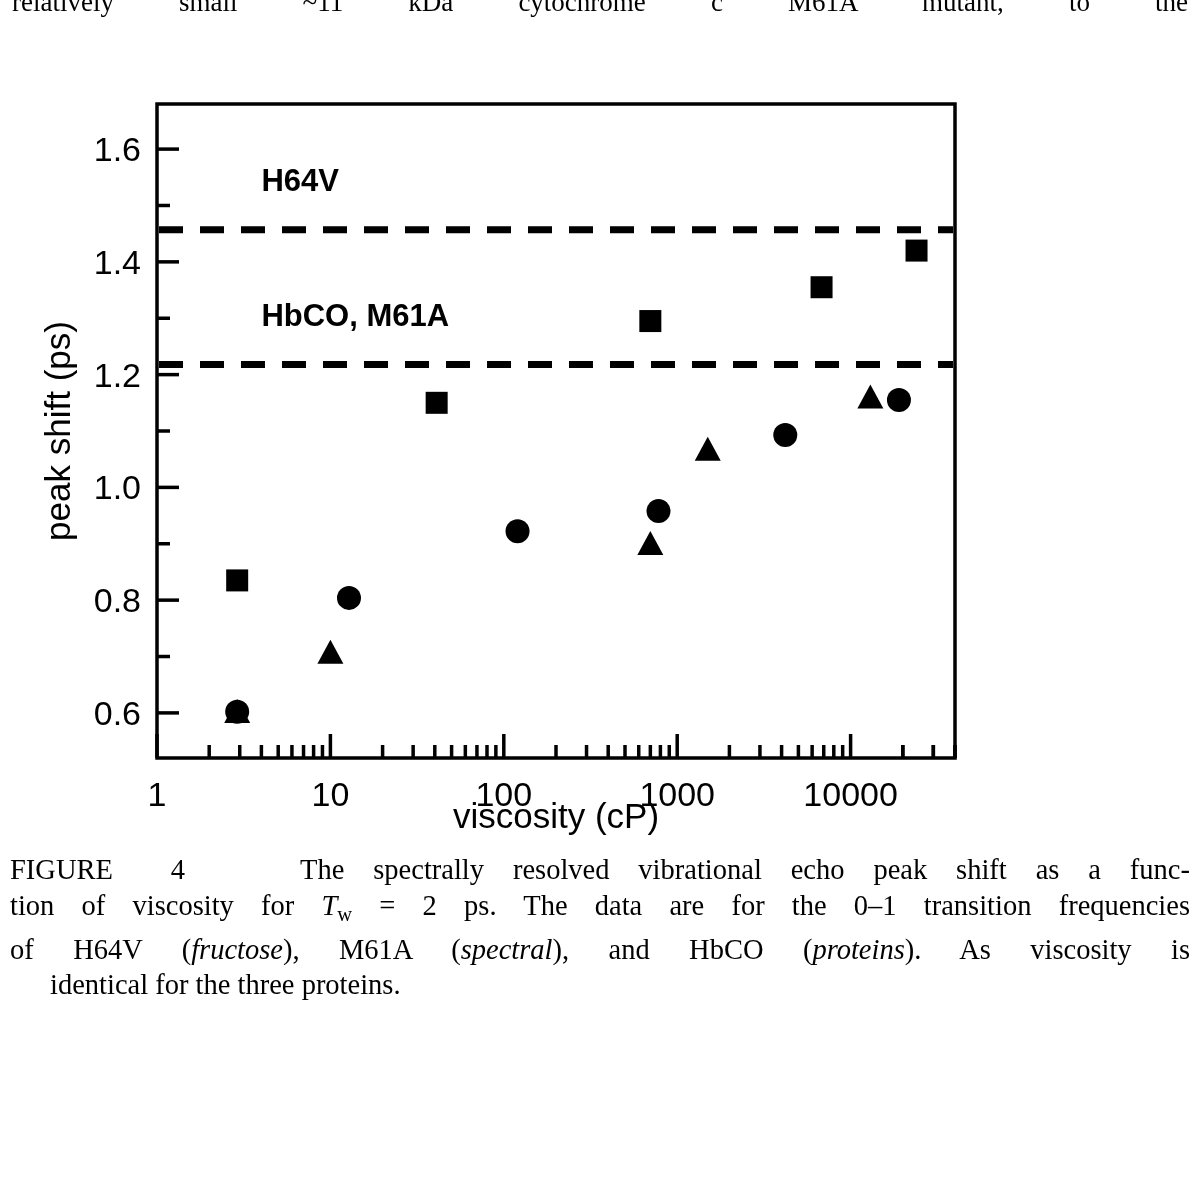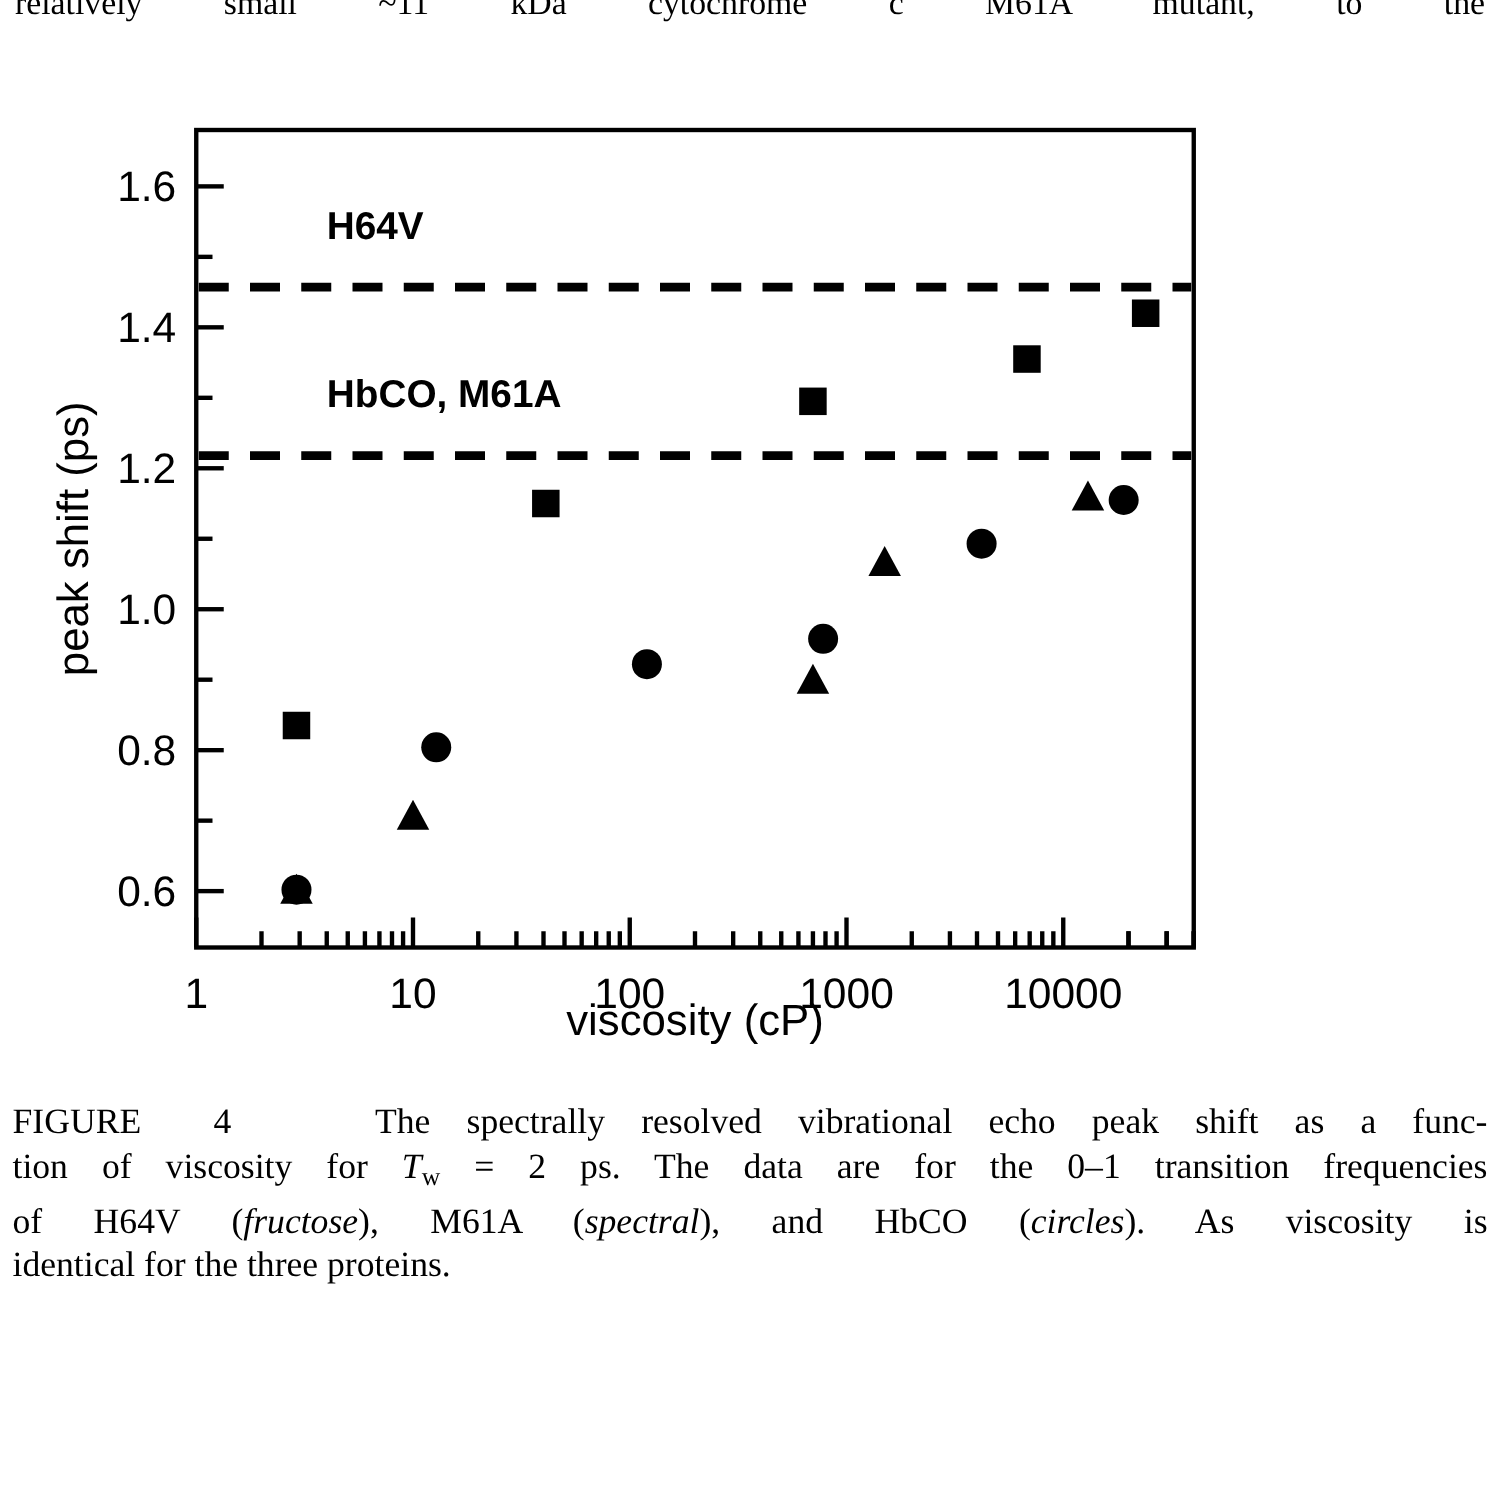--- a/index.html
+++ b/index.html
@@ -47,35 +47,36 @@
   #plot-svg {
     position: absolute;
     left: 0;
     top: 0;
   }
 
   
   #caption {
     position: absolute;
     left: 10px;
-    top: 880px;
+    top: 852px;
     width: 1180px;
     font-family: "Liberation Serif", serif;
     font-size: 28.5px;
     line-height: 35.5px;
     text-align: justify;
   }
   #caption .cap-line {
     white-space: nowrap;
     display: block;
     text-align: justify;
     text-align-last: justify;
   }
   #caption .cap-line.last {
     text-align-last: left;
+    margin-left: 40px;
   }
   .it { font-style: italic; }
   .sub { font-size: 0.72em; vertical-align: -0.28em; }
 </style>
 </head>
 <body>
 
 <div id="top-cut-text">
   <div class="line">relatively small ~11 kDa cytochrome c M61A mutant, to the</div>
 </div>
@@ -186,15 +187,15 @@
       </g>
 
     <text id="x-axis-title" x="556" y="768" text-anchor="middle" font-family="Liberation Sans, sans-serif" font-size="35" fill="#000000">viscosity (cP)</text>
     <text id="y-axis-title" x="70" y="371" text-anchor="middle" transform="rotate(-90 70 371)" font-family="Liberation Sans, sans-serif" font-size="35" fill="#000000">peak shift (ps)</text>
   </svg>
 </div>
 
 <div id="caption">
   <span class="cap-line"><b style="font-weight:normal">FIGURE&nbsp; 4</b> &nbsp;&nbsp; The spectrally resolved vibrational echo peak shift as a func-</span>
   <span class="cap-line">tion of viscosity for <span class="it">T</span><span class="sub">w</span> = 2 ps. The data are for the 0–1 transition frequencies</span>
-  <span class="cap-line">of H64V (<span class="it">fructose</span>), M61A (<span class="it">spectral</span>), and HbCO (<span class="it">circles</span>). As viscosity is</span>
+  <span class="cap-line">of H64V (<span class="it">fructose</span>), M61A (<span class="it">spectral</span>), and HbCO (<span class="it">proteins</span>). As viscosity is</span>
   <span class="cap-line last">identical for the three proteins.</span>
 </div>
 
 </body></html>

